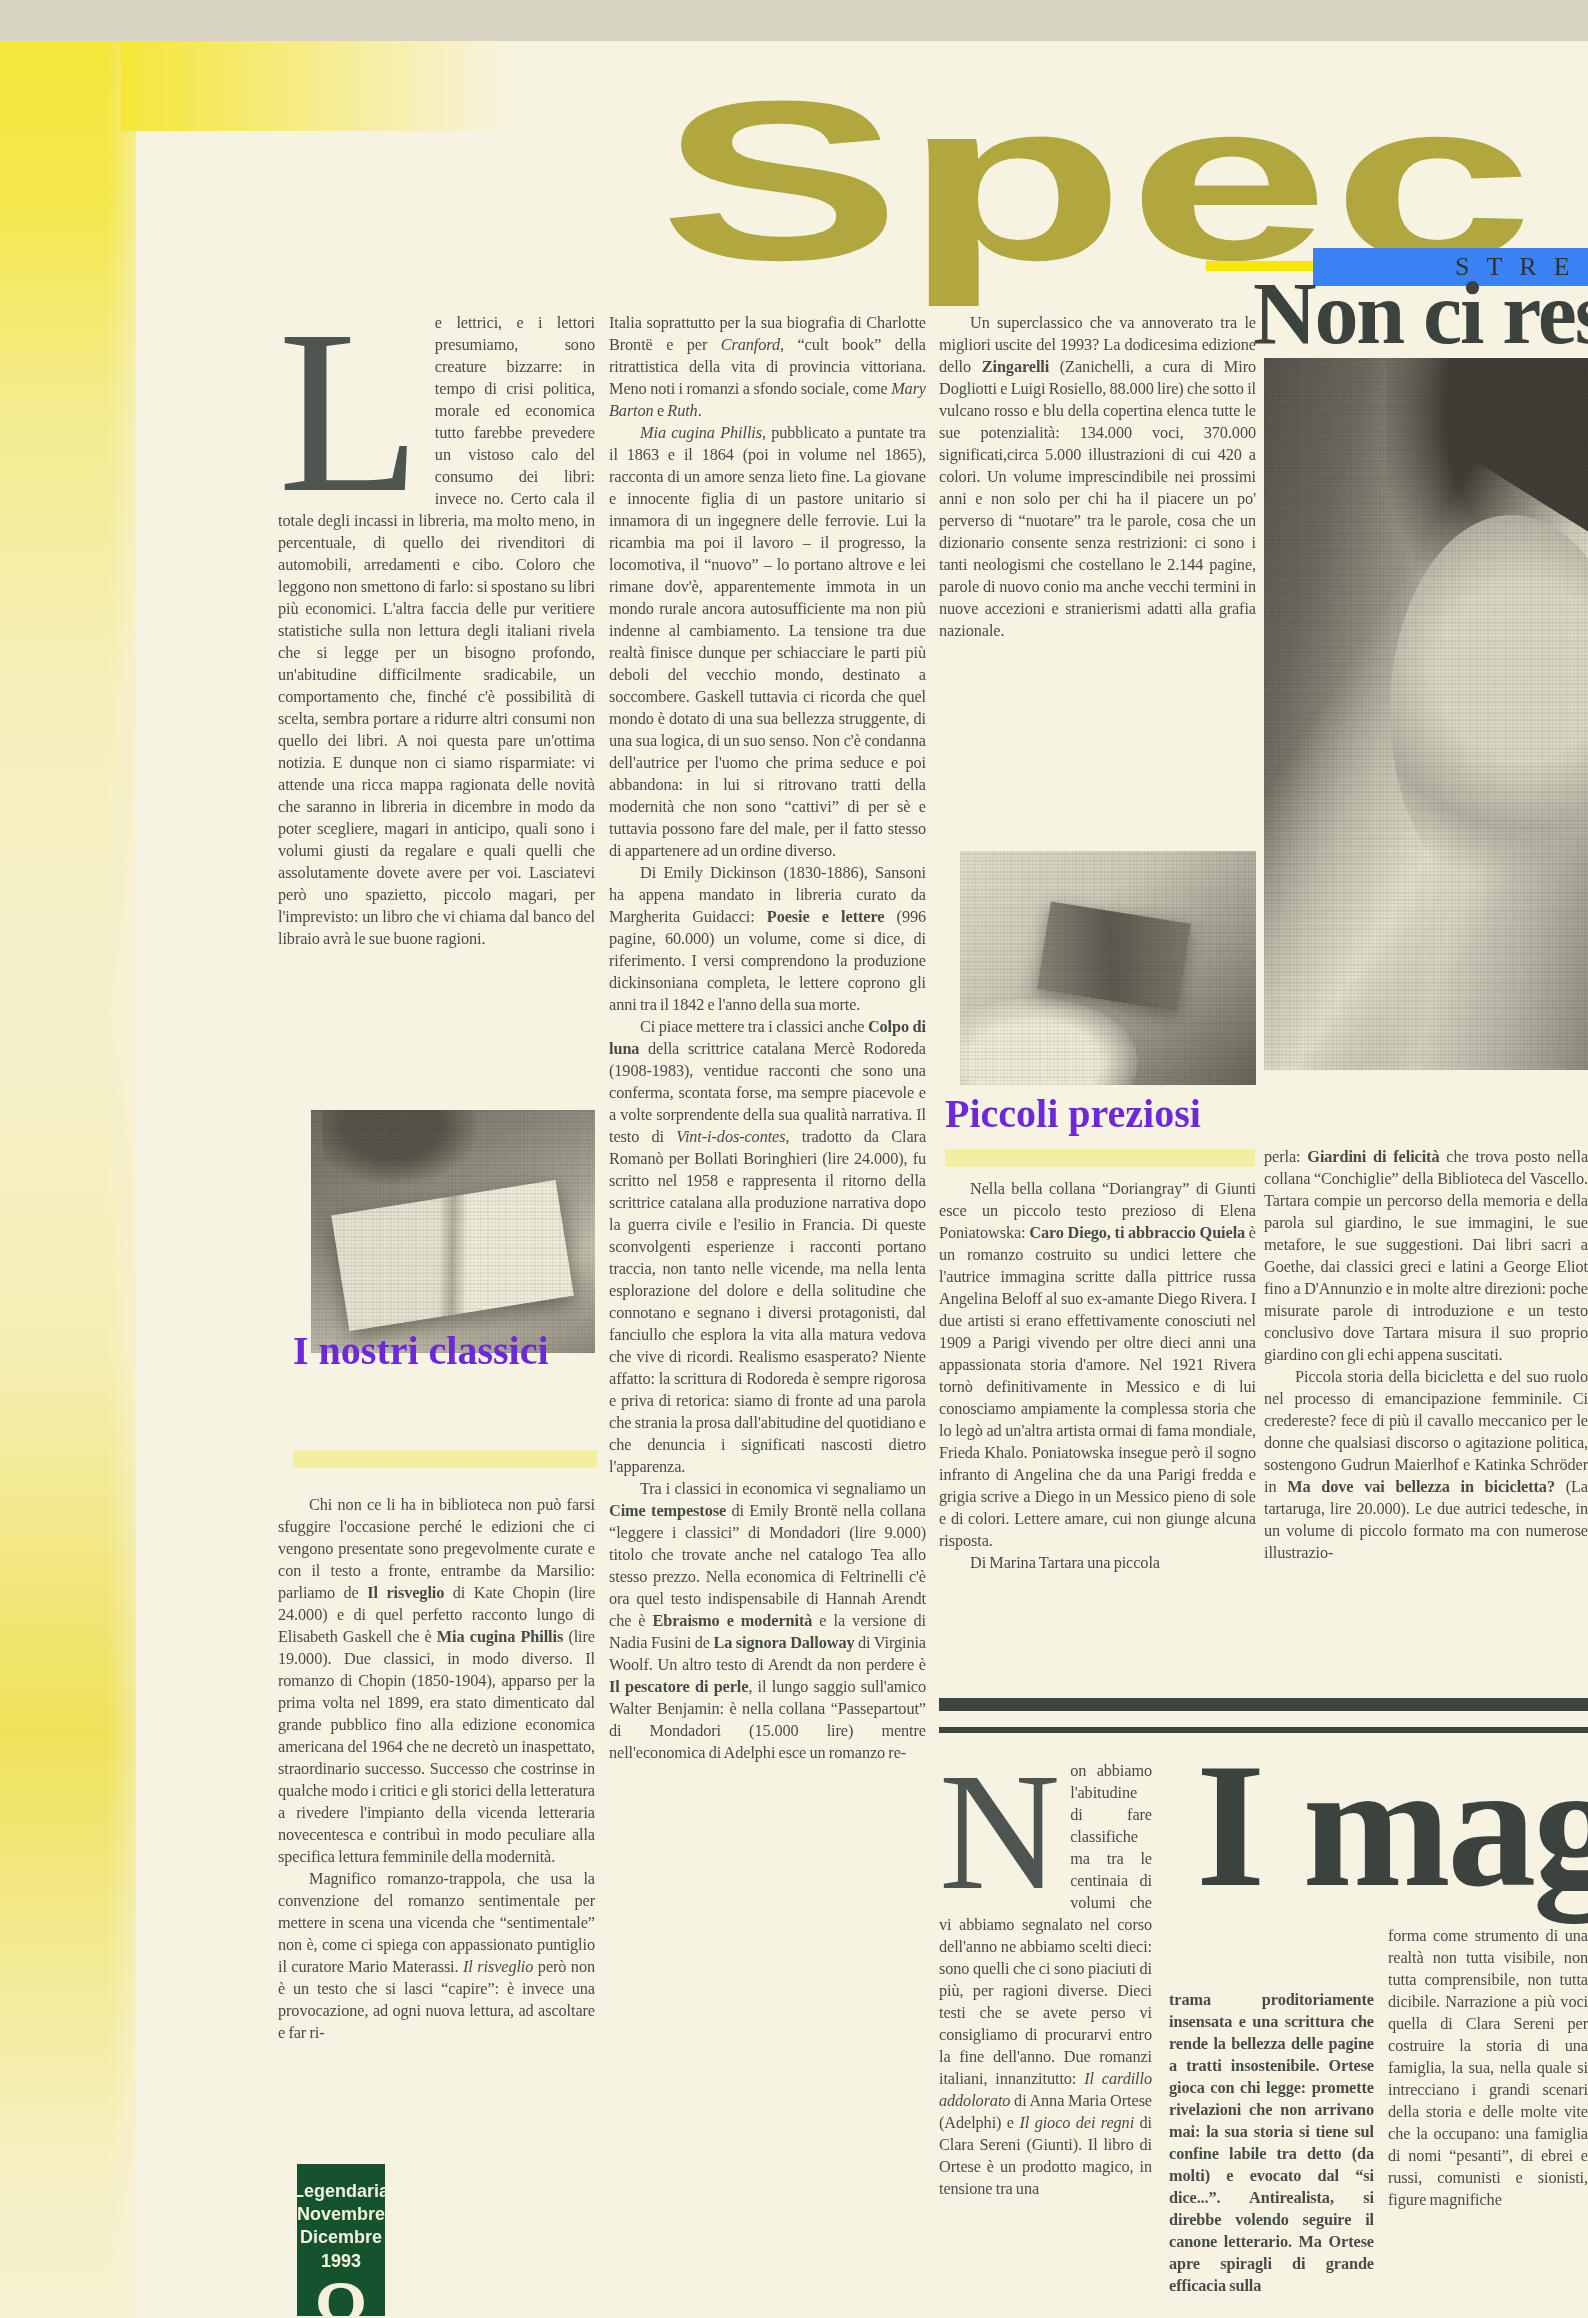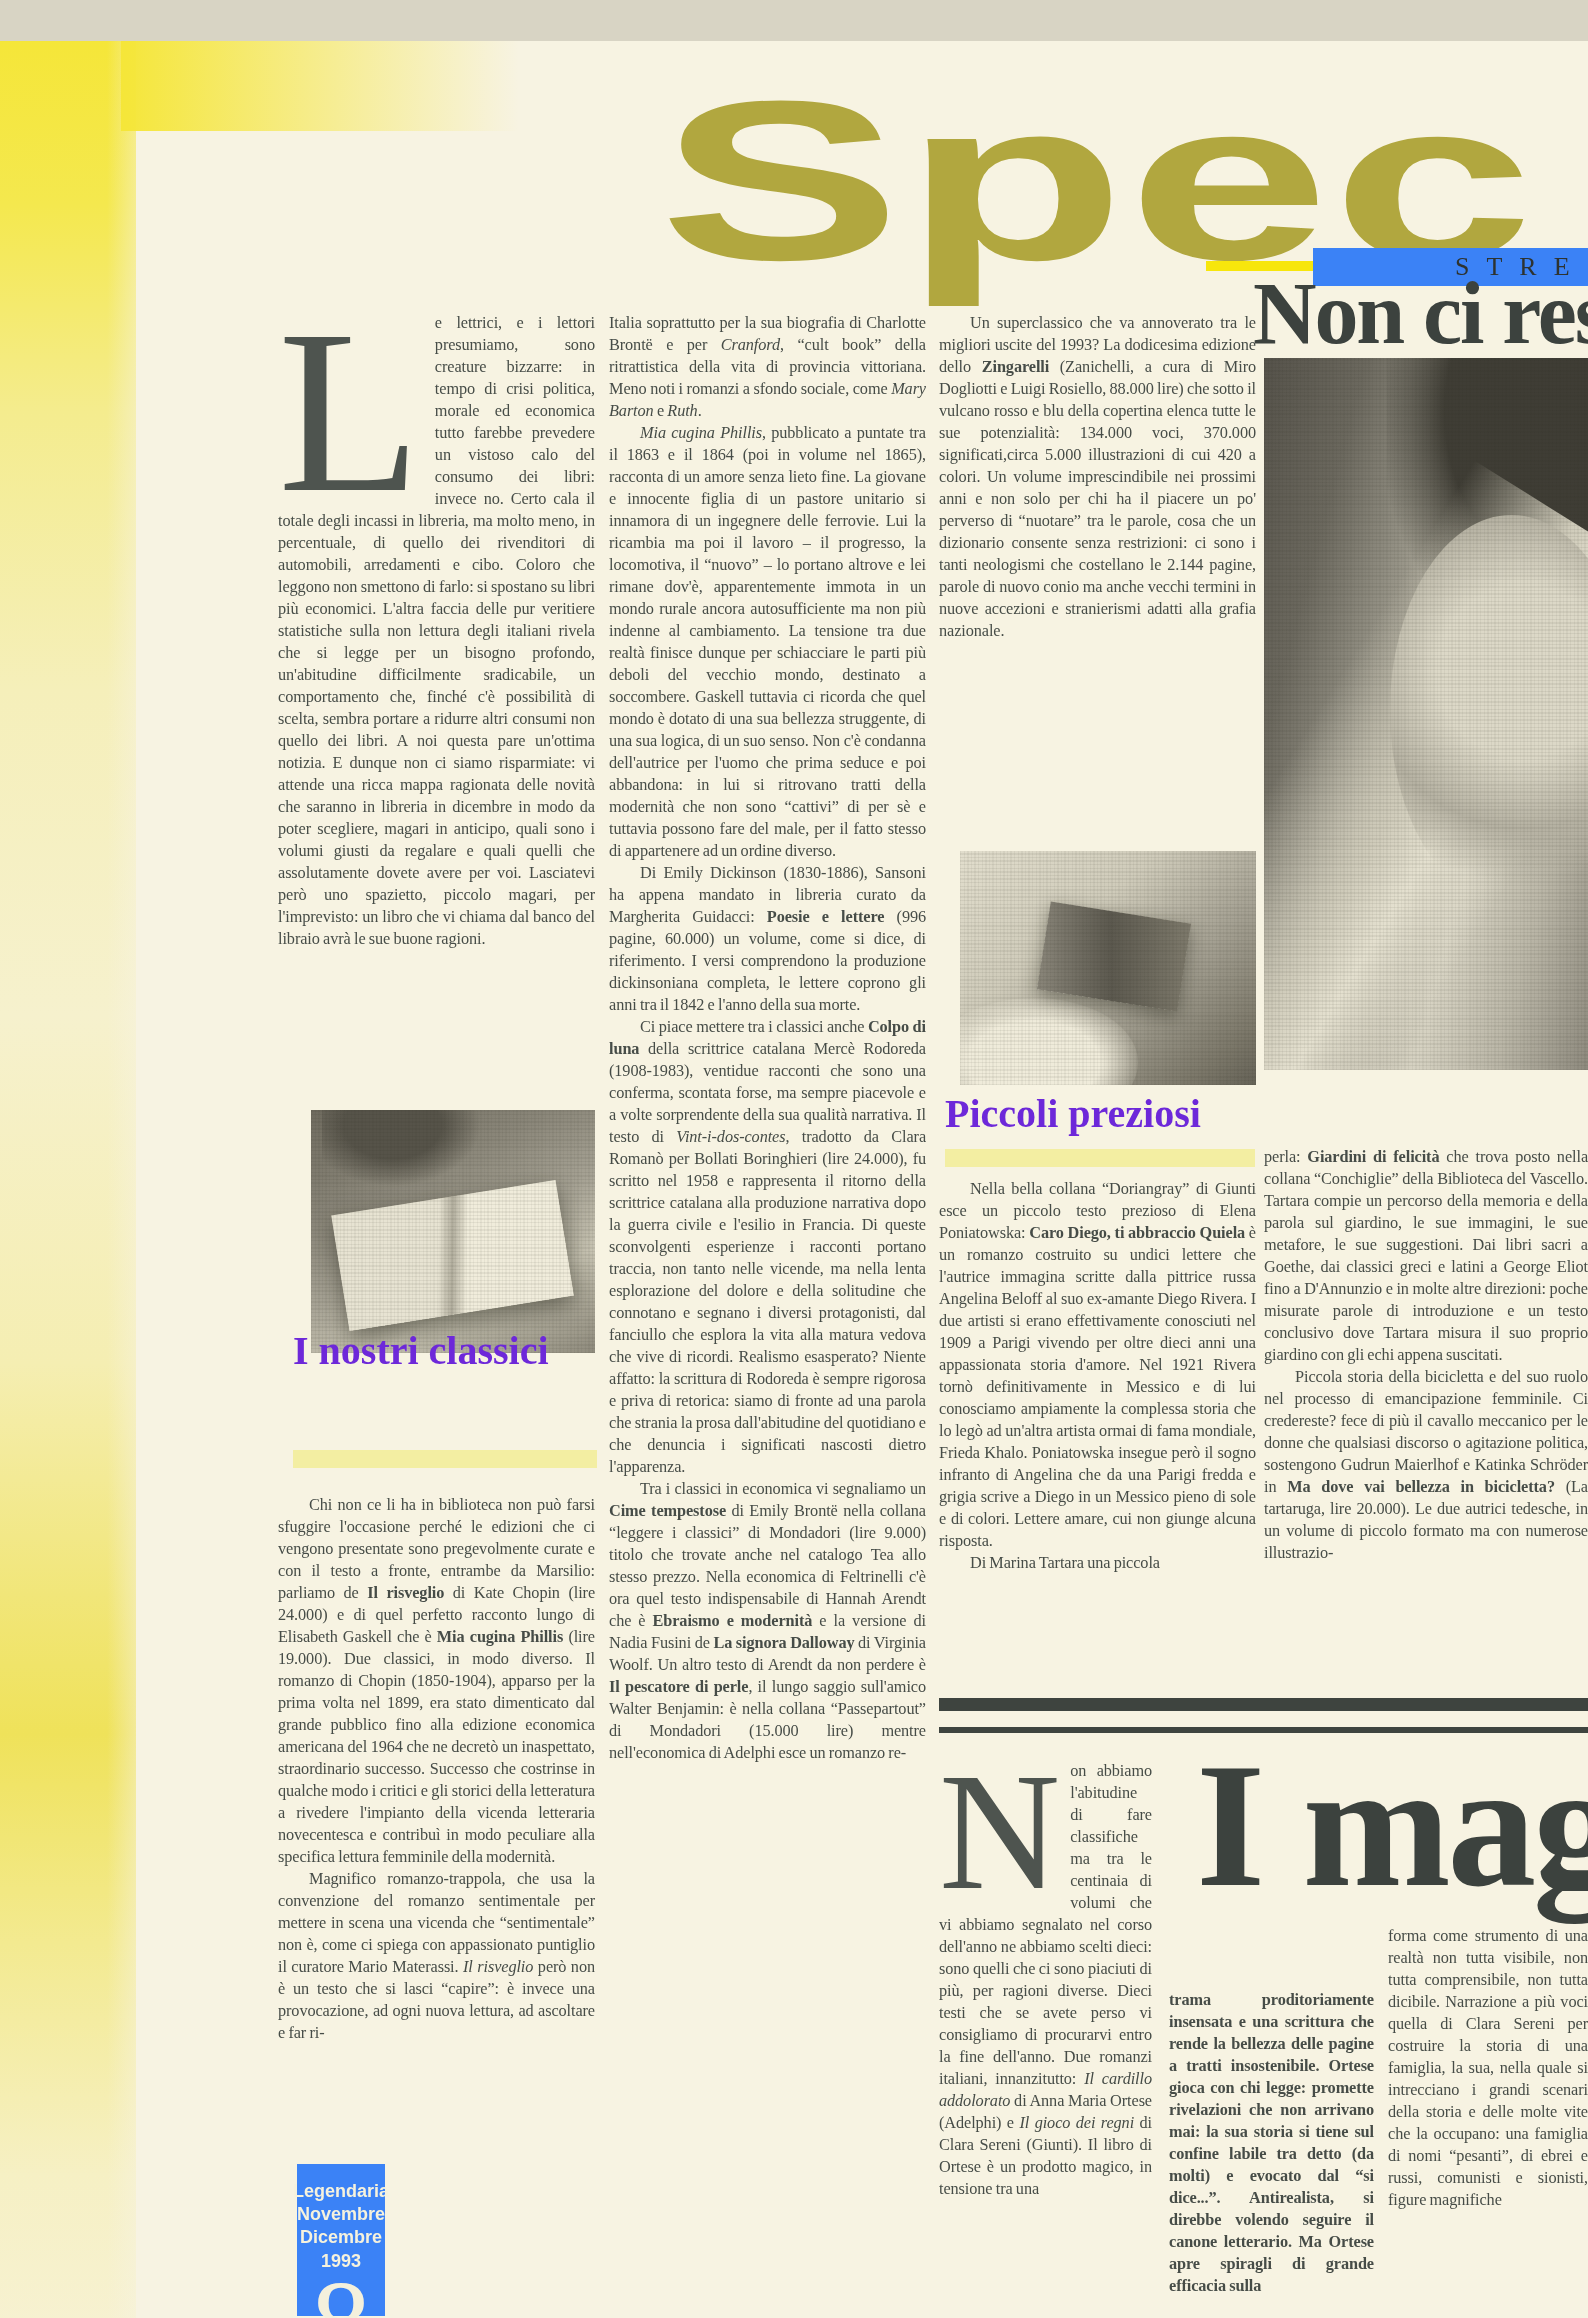--- a/index.html
+++ b/index.html
@@ -68,21 +68,21 @@
   .col2{left:609px;top:271px;width:317px;height:1827px;}
   .col3top{left:939px;top:271px;width:317px;height:536px;}
   .piccoli-col{left:939px;top:1137px;width:317px;height:523px;}
   .col4{left:1264px;top:1105px;width:324px;height:560px;}
   .rule-thick{left:939px;top:1657px;width:649px;height:12.8px;background:#3e443f;}
   .rule-thin{left:939px;top:1686px;width:649px;height:6.4px;background:#3e443f;}
   .bottom-intro{left:939px;top:1719px;width:213px;height:440px;}
   .subcolA{left:1169px;top:1948px;width:205px;height:419px;font-weight:bold;}
   .subcolB{left:1388px;top:1884px;width:200px;height:419px;}
   
-  .badge{left:297px;top:2123px;width:88px;height:152px;background:#3b82f6;
+  .badge{left:297px;top:2123px;width:88px;height:152px;background:#14532d;
     display:flex;flex-direction:column;align-items:center;}
   .badge-lines{margin-top:15.6px;text-align:center;font-family:"Liberation Sans",sans-serif;
     font-weight:bold;font-size:18px;line-height:23.4px;color:#f6f2dd;}
   .badge-num{margin-top:auto;font-size:119px;line-height:99px;color:#f4f0dc;padding-bottom:1.4px;}
 </style>
 </head>
 <body>
 
 <div class="page">
 

